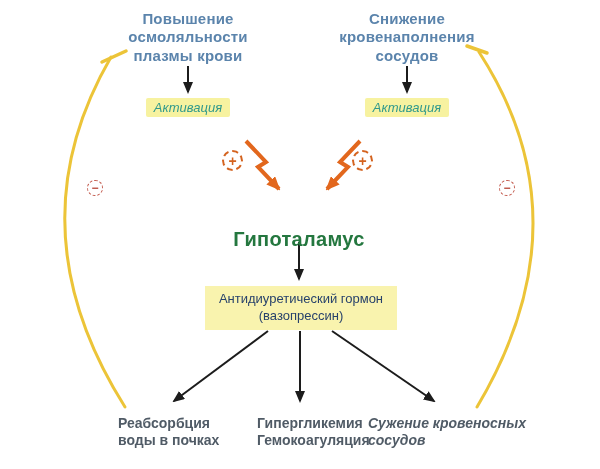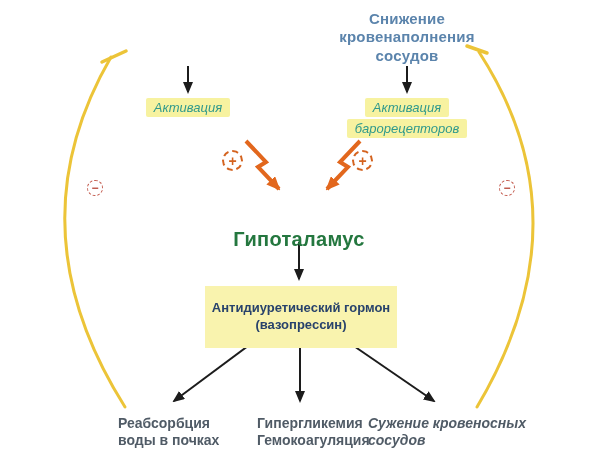--- a/index.html
+++ b/index.html
@@ -11,22 +11,22 @@
   .stimulus{
     position:absolute;text-align:center;font-size:15px;font-weight:bold;
     color:#5b84ac;line-height:1.22;white-space:pre-line;letter-spacing:.2px;
   }
   .receptor{position:absolute;text-align:center;font-style:italic;font-weight:normal;
     font-size:13px;color:#2f998c;line-height:1.0;}
   .receptor .hl{background:#f7f2a0;padding:3px 8px;display:inline-block;margin:1px 0;border-radius:2px;}
   .hypothalamus{position:absolute;font-weight:bold;font-size:20px;color:#24773f;
     letter-spacing:.3px;text-align:center;margin-top:16px;}
   .hormone-box{
-    position:absolute;background:#f9f3ae;text-align:center;font-weight:bold;font-size:13px;
-    color:#28426b;line-height:1.3;padding:14px 4px;white-space:pre-line;box-sizing:border-box;
+    position:absolute;background:#f9f3ae;text-align:center;font-weight:normal;font-size:13px;
+    color:#28426b;line-height:1.3;padding:5px 4px;white-space:pre-line;box-sizing:border-box;
   }
   .effect{position:absolute;font-weight:bold;font-size:14px;color:#505b66;
     line-height:1.18;white-space:pre-line;}
   .badge{position:absolute;border-radius:50%;display:flex;align-items:center;
     justify-content:center;box-sizing:border-box;background:#fff;}
   .plus{width:21px;height:21px;border:2px dashed #d4631f;color:#d4631f;font-size:14px;font-weight:bold;}
   .minus{width:16px;height:16px;border:1.5px dashed #c2574a;color:#b94a3d;font-size:12px;font-weight:bold;}
 </style>
 </head>
 <body>
@@ -54,30 +54,32 @@
     <path d="M246,141 L266,162 L258,167 L279,189" fill="none" stroke="#e2671d" stroke-width="4" stroke-linejoin="miter" marker-end="url(#arrO)"></path>
     <path d="M360,141 L340,162 L348,167 L327,189" fill="none" stroke="#e2671d" stroke-width="4" stroke-linejoin="miter" marker-end="url(#arrO)"></path>
 
     <line x1="299" y1="242" x2="299" y2="279" stroke="#1c1c1c" stroke-width="2" marker-end="url(#arrB)"></line>
 
     <line x1="268" y1="331" x2="174" y2="401" stroke="#1c1c1c" stroke-width="2" marker-end="url(#arrB)"></line>
     <line x1="300" y1="331" x2="300" y2="401" stroke="#1c1c1c" stroke-width="2" marker-end="url(#arrB)"></line>
     <line x1="332" y1="331" x2="434" y2="401" stroke="#1c1c1c" stroke-width="2" marker-end="url(#arrB)"></line>
   </svg>
 
+  <div class="stimulus" style="left:98px;top:10px;width:180px;">Повышение
+осмоляльности
+плазмы крови</div>
   <div class="stimulus" style="left:317px;top:10px;width:180px;">Снижение
 кровенаполнения
 сосудов</div>
 
   <div class="receptor" style="left:108px;top:97px;width:160px;">
     <span class="hl">Активация</span><br>
   </div>
   <div class="receptor" style="left:327px;top:97px;width:160px;">
     <span class="hl">Активация</span><br>
-    <span class="hl">барорецепторов</span>
   </div>
 
   <div class="badge plus" style="left:222px;top:150px;">+</div>
   <div class="badge plus" style="left:352px;top:150px;">+</div>
 
   <div class="badge minus" style="left:87px;top:180px;">−</div>
   <div class="badge minus" style="left:499px;top:180px;">−</div>
 
   <div class="hypothalamus" style="left:219px;top:212px;width:160px;">Гипоталамус</div>
 

